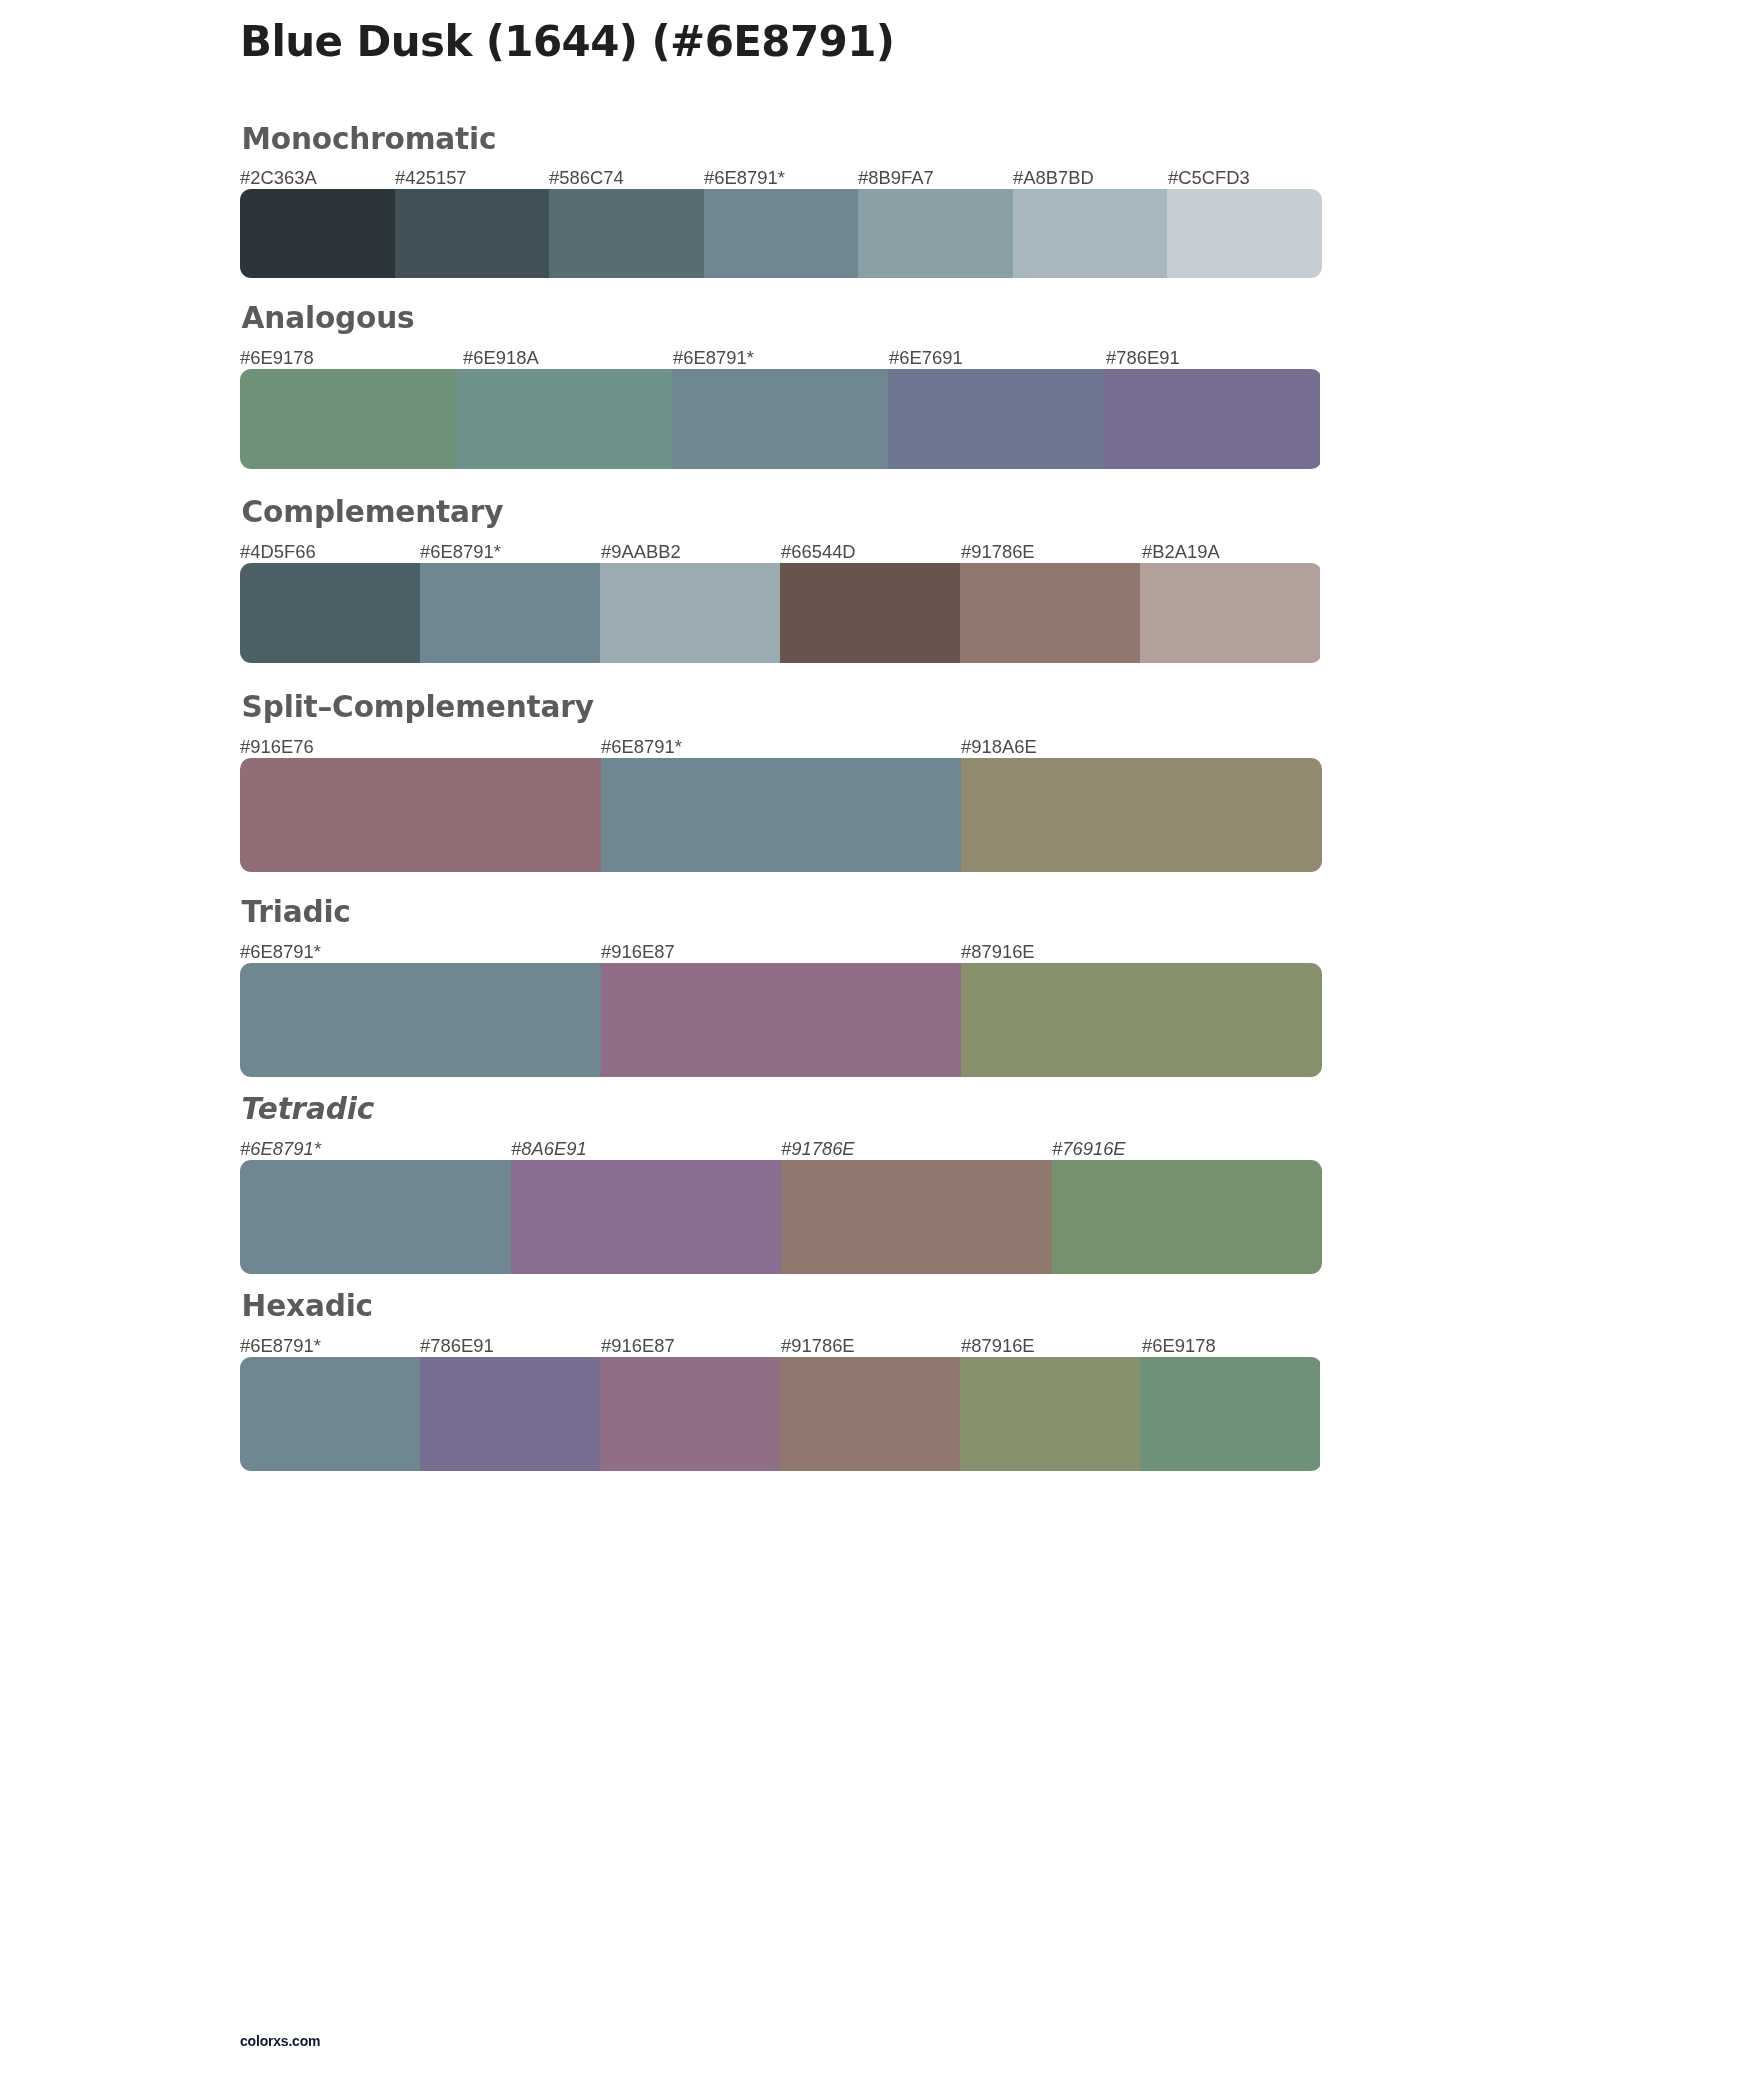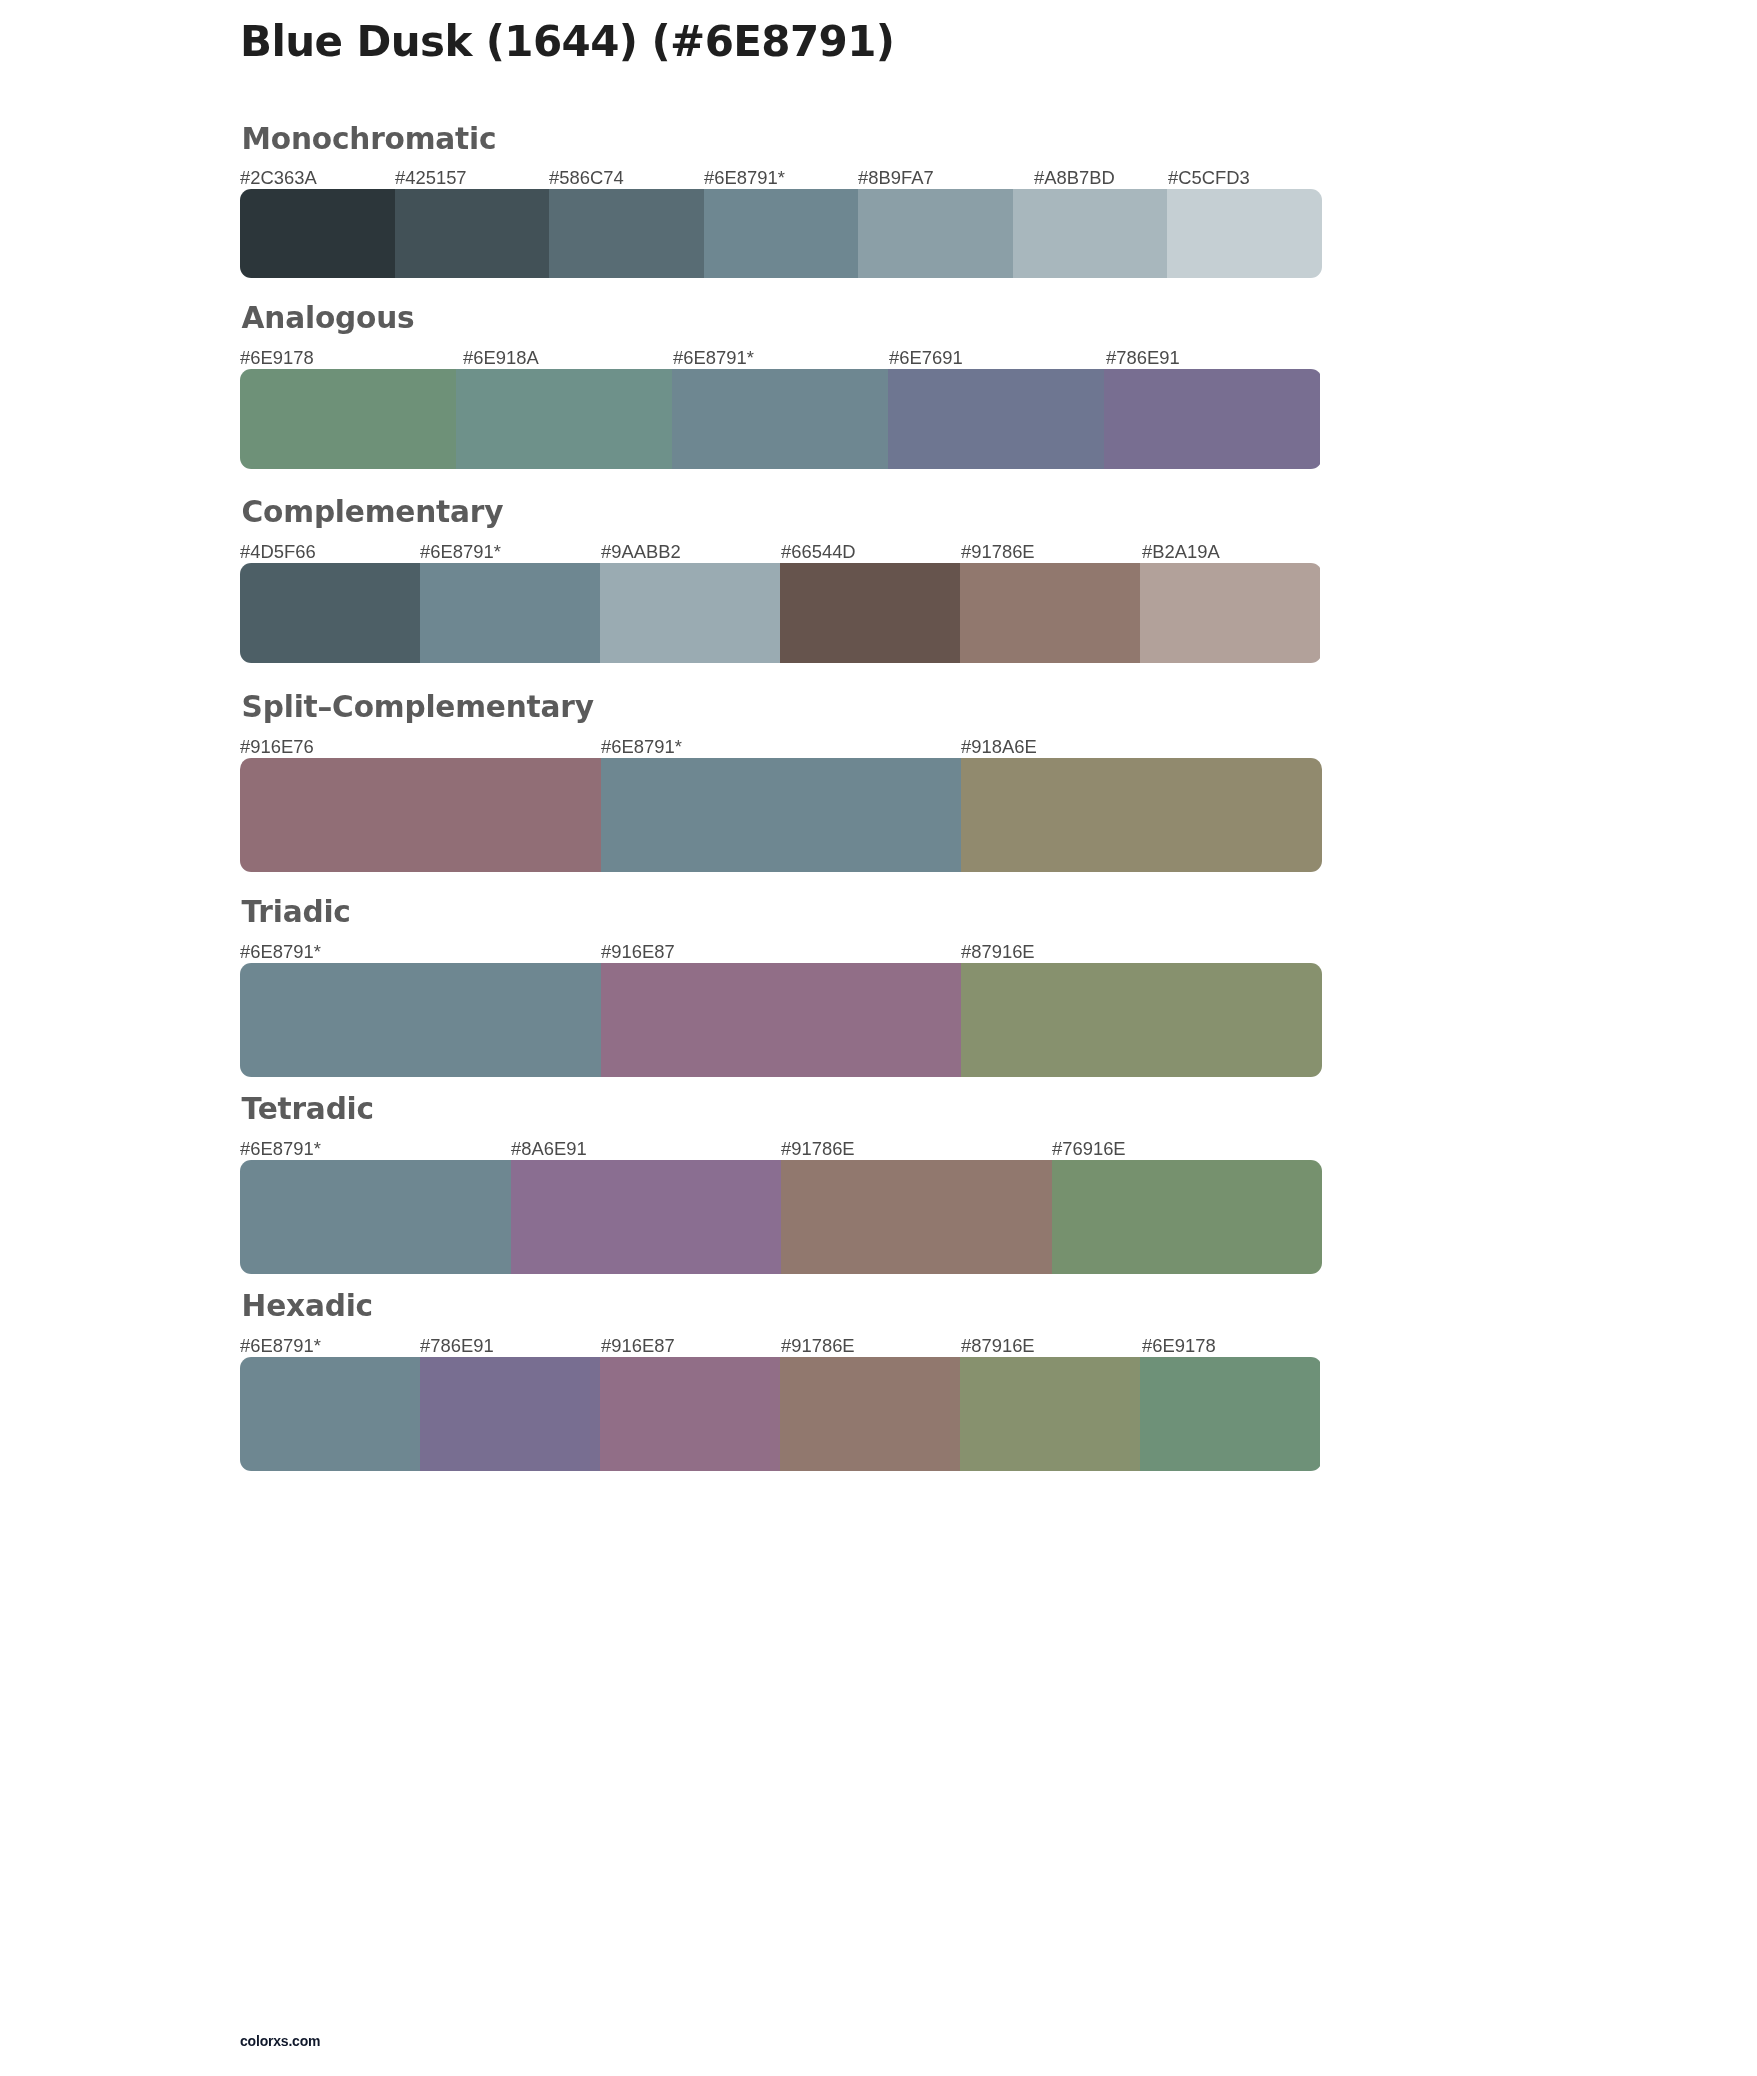--- a/index.html
+++ b/index.html
@@ -84,21 +84,21 @@
   .swatch-bar.h-mono   { height: 89px; }
   .swatch-bar.h-tall   { height: 100px; }
   .swatch-bar.h-xtall  { height: 114px; }
 
   
   .sec-mono  { margin-bottom: 21.6px; }
   .sec-ana   { margin-bottom: 25.6px; }
   .sec-comp  { margin-bottom: 25.6px; }
   .sec-split { margin-bottom: 22.4px; }
   .sec-tri   { margin-bottom: 14.4px; }
-  .sec-tetra { margin-bottom: 14.4px; }
+  .sec-tetra { margin-bottom: 14.4px; font-style: italic; }
   .sec-hex   { margin-bottom: 0; }
 
   
   .footer {
     position: absolute;
     left: 240px;
     top: 2033px;
   }
   .footer-link {
     font-family: Liberation Sans, sans-serif;
@@ -122,21 +122,21 @@
 
     <div class="sections" id="sections-root">
         <div class="section sec-mono">
           <div class="section-title">Monochromatic</div>
           <div class="swatch-labels">
             <span class="swatch-label" style="left: 0px;">#2C363A</span>
             <span class="swatch-label" style="left: 155px;">#425157</span>
             <span class="swatch-label" style="left: 309px;">#586C74</span>
             <span class="swatch-label" style="left: 464px;">#6E8791*</span>
             <span class="swatch-label" style="left: 618px;">#8B9FA7</span>
-            <span class="swatch-label" style="left: 794px; margin-top: 31px;">#A8B7BD</span>
+            <span class="swatch-label" style="left: 773px; margin-top: 31px;">#A8B7BD</span>
             <span class="swatch-label" style="left: 928px;">#C5CFD3</span>
           </div>
           <div class="swatch-bar h-mono">
             <div class="swatch" title="#2C363A" style="width: 155px; background: rgb(44, 54, 58);"></div>
             <div class="swatch" title="#425157" style="width: 155px; background: rgb(66, 81, 87);"></div>
             <div class="swatch" title="#586C74" style="width: 155px; background: rgb(88, 108, 116);"></div>
             <div class="swatch" title="#6E8791*" style="width: 155px; background: rgb(110, 135, 145);"></div>
             <div class="swatch" title="#8B9FA7" style="width: 155px; background: rgb(139, 159, 167);"></div>
             <div class="swatch" title="#A8B7BD" style="width: 155px; background: rgb(168, 183, 189);"></div>
             <div class="swatch" title="#C5CFD3" style="width: 155px; background: rgb(197, 207, 211);"></div>

